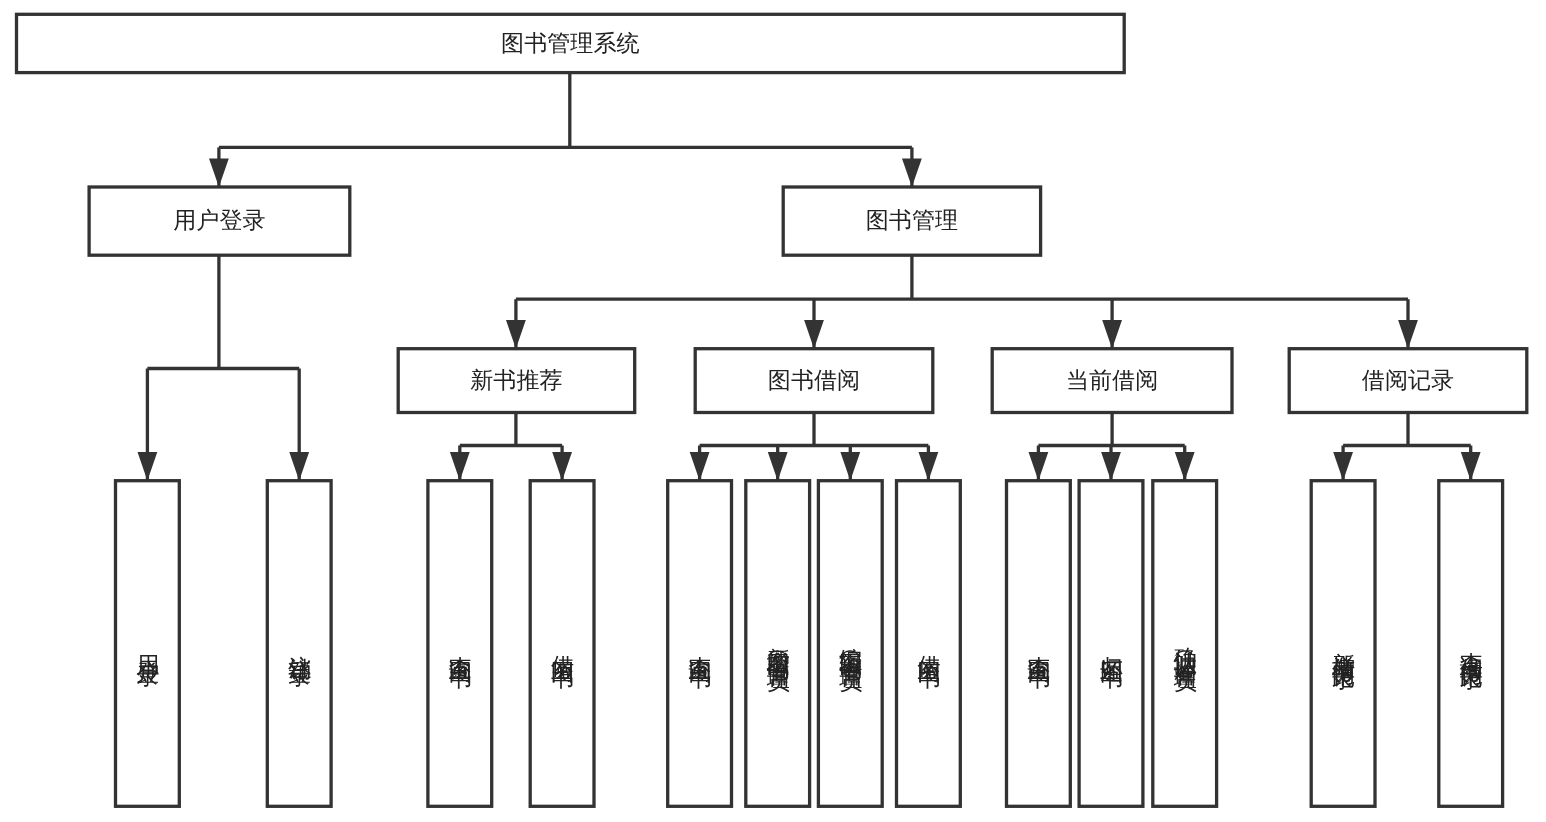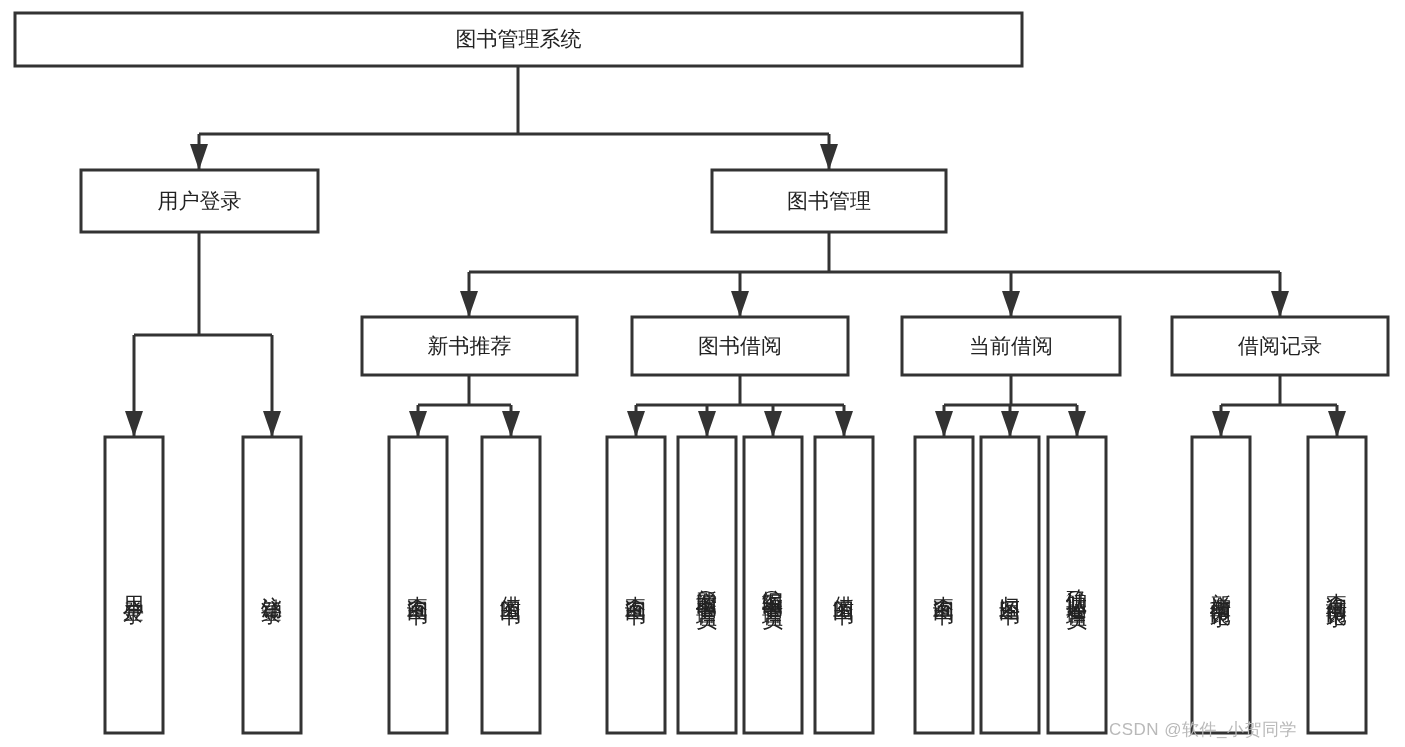--- a/index.html
+++ b/index.html
@@ -208,14 +208,13 @@
       <div class="vlabel-wrap" style="position: absolute; left: 1048px; top: 437px; width: 58px; height: 296px;">
         <div class="node-label-v" style="align-items: center;">确认归还（管理员）</div>
       </div>
       <div class="vlabel-wrap" style="position: absolute; left: 1192px; top: 437px; width: 58px; height: 296px;">
         <div class="node-label-v" style="align-items: center;">新增借阅记录</div>
       </div>
       <div class="vlabel-wrap" style="position: absolute; left: 1308px; top: 437px; width: 58px; height: 296px;">
         <div class="node-label-v" style="align-items: center;">查询借阅记录</div>
       </div>
     </div>
-  <div class="watermark">CSDN @软件_小贺同学</div>
 </div>
 
 </body></html>

